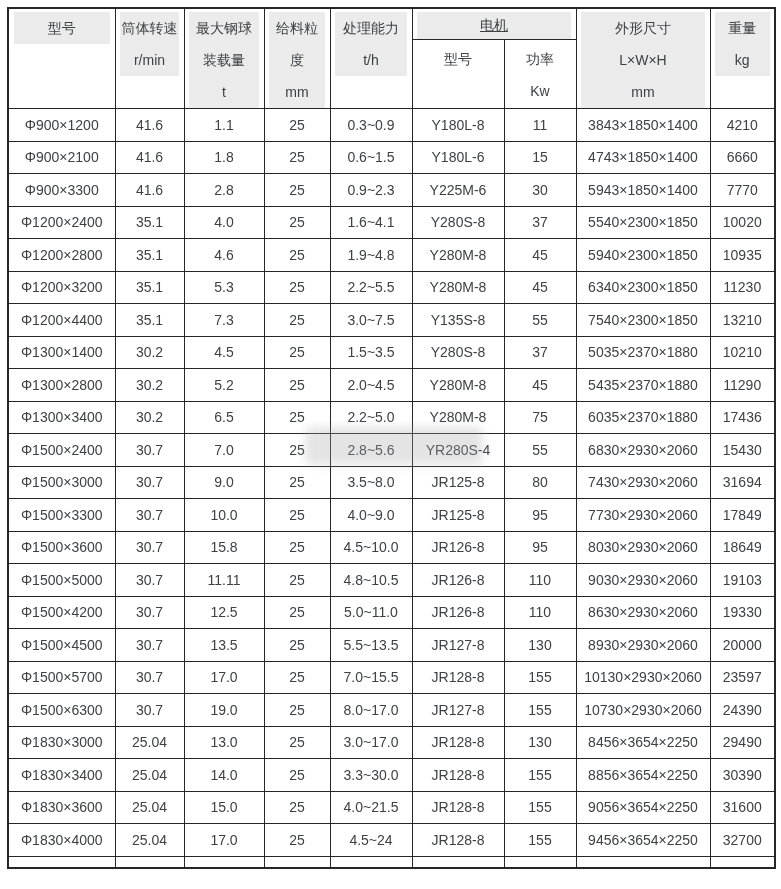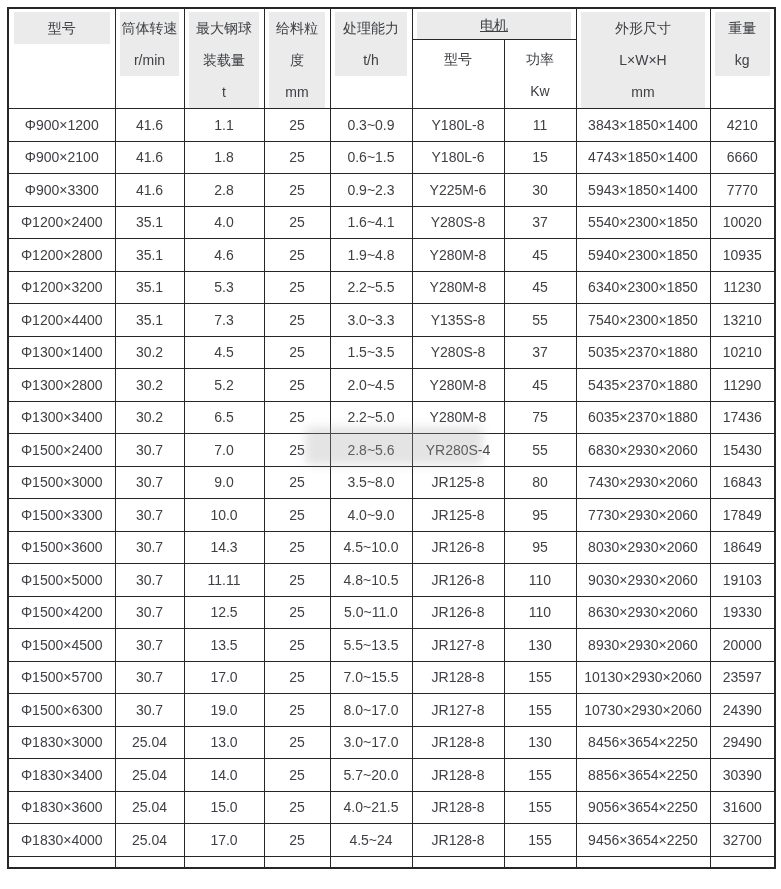--- a/index.html
+++ b/index.html
@@ -207,21 +207,21 @@
           <td>Y280M-8</td>
           <td>45</td>
           <td>6340×2300×1850</td>
           <td>11230</td>
         </tr>
         <tr>
           <td>Φ1200×4400</td>
           <td>35.1</td>
           <td>7.3</td>
           <td>25</td>
-          <td>3.0~3.3</td>
+          <td>3.0~7.5</td>
           <td>Y135S-8</td>
           <td>55</td>
           <td>7540×2300×1850</td>
           <td>13210</td>
         </tr>
         <tr>
           <td>Φ1300×1400</td>
           <td>30.2</td>
           <td>4.5</td>
           <td>25</td>
@@ -266,37 +266,37 @@
         </tr>
         <tr>
           <td>Φ1500×3000</td>
           <td>30.7</td>
           <td>9.0</td>
           <td>25</td>
           <td>3.5~8.0</td>
           <td>JR125-8</td>
           <td>80</td>
           <td>7430×2930×2060</td>
-          <td>16843</td>
+          <td>31694</td>
         </tr>
         <tr>
           <td>Φ1500×3300</td>
           <td>30.7</td>
           <td>10.0</td>
           <td>25</td>
           <td>4.0~9.0</td>
           <td>JR125-8</td>
           <td>95</td>
           <td>7730×2930×2060</td>
           <td>17849</td>
         </tr>
         <tr>
           <td>Φ1500×3600</td>
           <td>30.7</td>
-          <td>14.3</td>
+          <td>15.8</td>
           <td>25</td>
           <td>4.5~10.0</td>
           <td>JR126-8</td>
           <td>95</td>
           <td>8030×2930×2060</td>
           <td>18649</td>
         </tr>
         <tr>
           <td>Φ1500×5000</td>
           <td>30.7</td>
@@ -361,21 +361,21 @@
           <td>JR128-8</td>
           <td>130</td>
           <td>8456×3654×2250</td>
           <td>29490</td>
         </tr>
         <tr>
           <td>Φ1830×3400</td>
           <td>25.04</td>
           <td>14.0</td>
           <td>25</td>
-          <td>5.7~20.0</td>
+          <td>3.3~30.0</td>
           <td>JR128-8</td>
           <td>155</td>
           <td>8856×3654×2250</td>
           <td>30390</td>
         </tr>
         <tr>
           <td>Φ1830×3600</td>
           <td>25.04</td>
           <td>15.0</td>
           <td>25</td>

